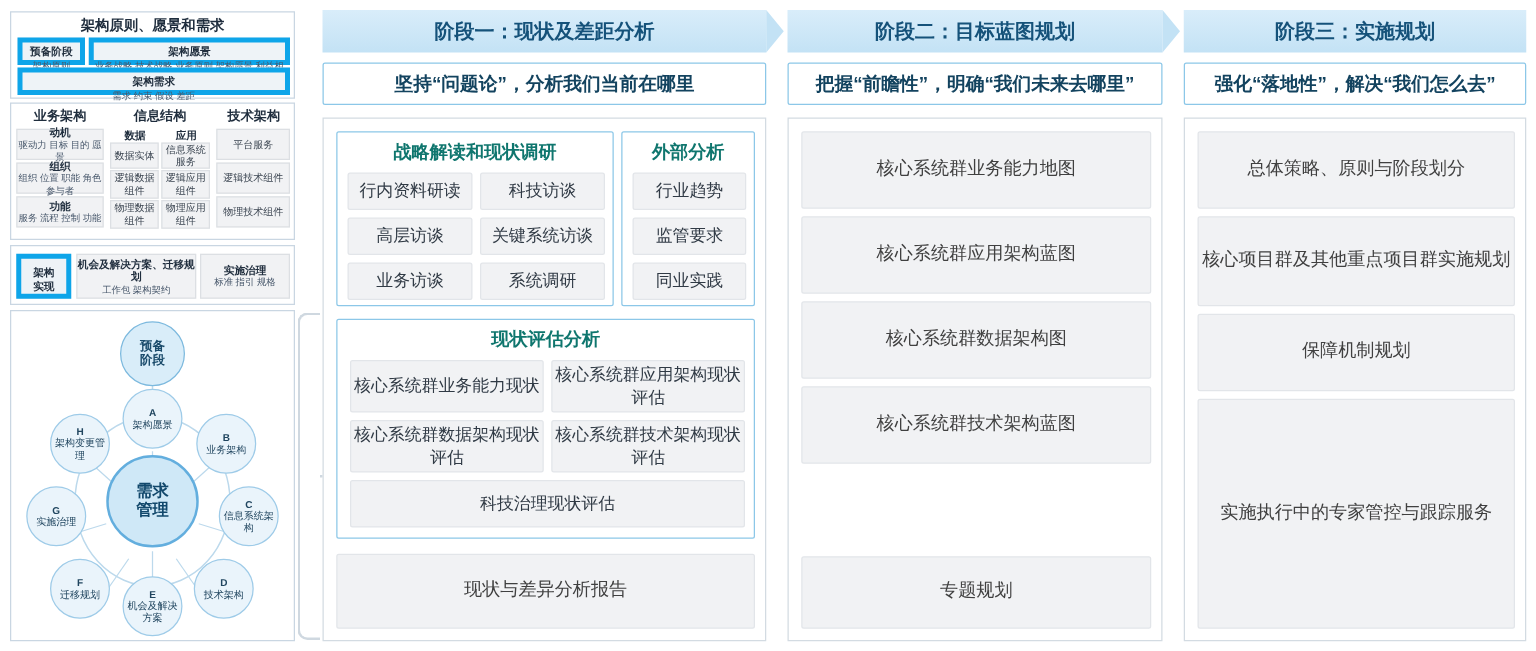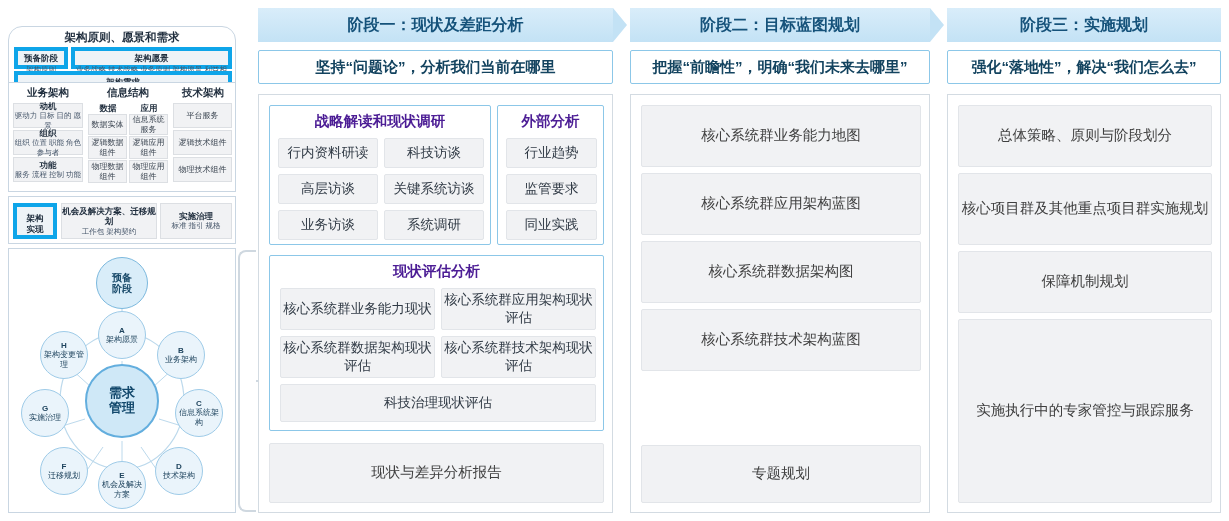--- a/index.html
+++ b/index.html
@@ -209,21 +209,21 @@
   .inner-card {
     box-sizing: border-box;
     border: 1px solid #8cc7e8;
     background: #ffffff;
     border-radius: 2px;
   }
   .card-title {
     text-align: center;
     font-size: 14.5px;
     font-weight: bold;
-    color: #4c1d95;
+    color: #0f766e;
     padding-top: 6px;
   }
   .gbtn {
     box-sizing: border-box;
     background: #f1f2f4;
     border: 1px solid #e2e5e9;
     display: flex;
     align-items: center;
     justify-content: center;
     text-align: center;
@@ -246,21 +246,21 @@
     border-radius: 2px;
   }
 </style>
 </head>
 <body>
 
 <div class="page">
 
   <div class="left-panel">
 
-    <div class="lbox" style="left:0px; top:18px; width:228px; height:70px;border-radius:14px;">
+    <div class="lbox" style="left:0px; top:1px; width:228px; height:70px;">
       <div class="lbox-title">架构原则、愿景和需求</div>
       <div style="position:absolute; left:5px; top:20px; width:54px; height:22px;" class="band">
         <div class="tiny-b" style="margin-top:2px;">预备阶段</div>
         <div class="tiny">架构原则</div>
       </div>
       <div style="position:absolute; left:62px; top:20px; width:161px; height:22px;" class="band">
         <div class="tiny-b" style="margin-top:2px;">架构愿景</div>
         <div class="tiny">业务战略 技术战略 业务原则 架构愿景 利益相关者</div>
       </div>
       <div style="position:absolute; left:5px; top:44px; width:218px; height:22px;" class="band">

